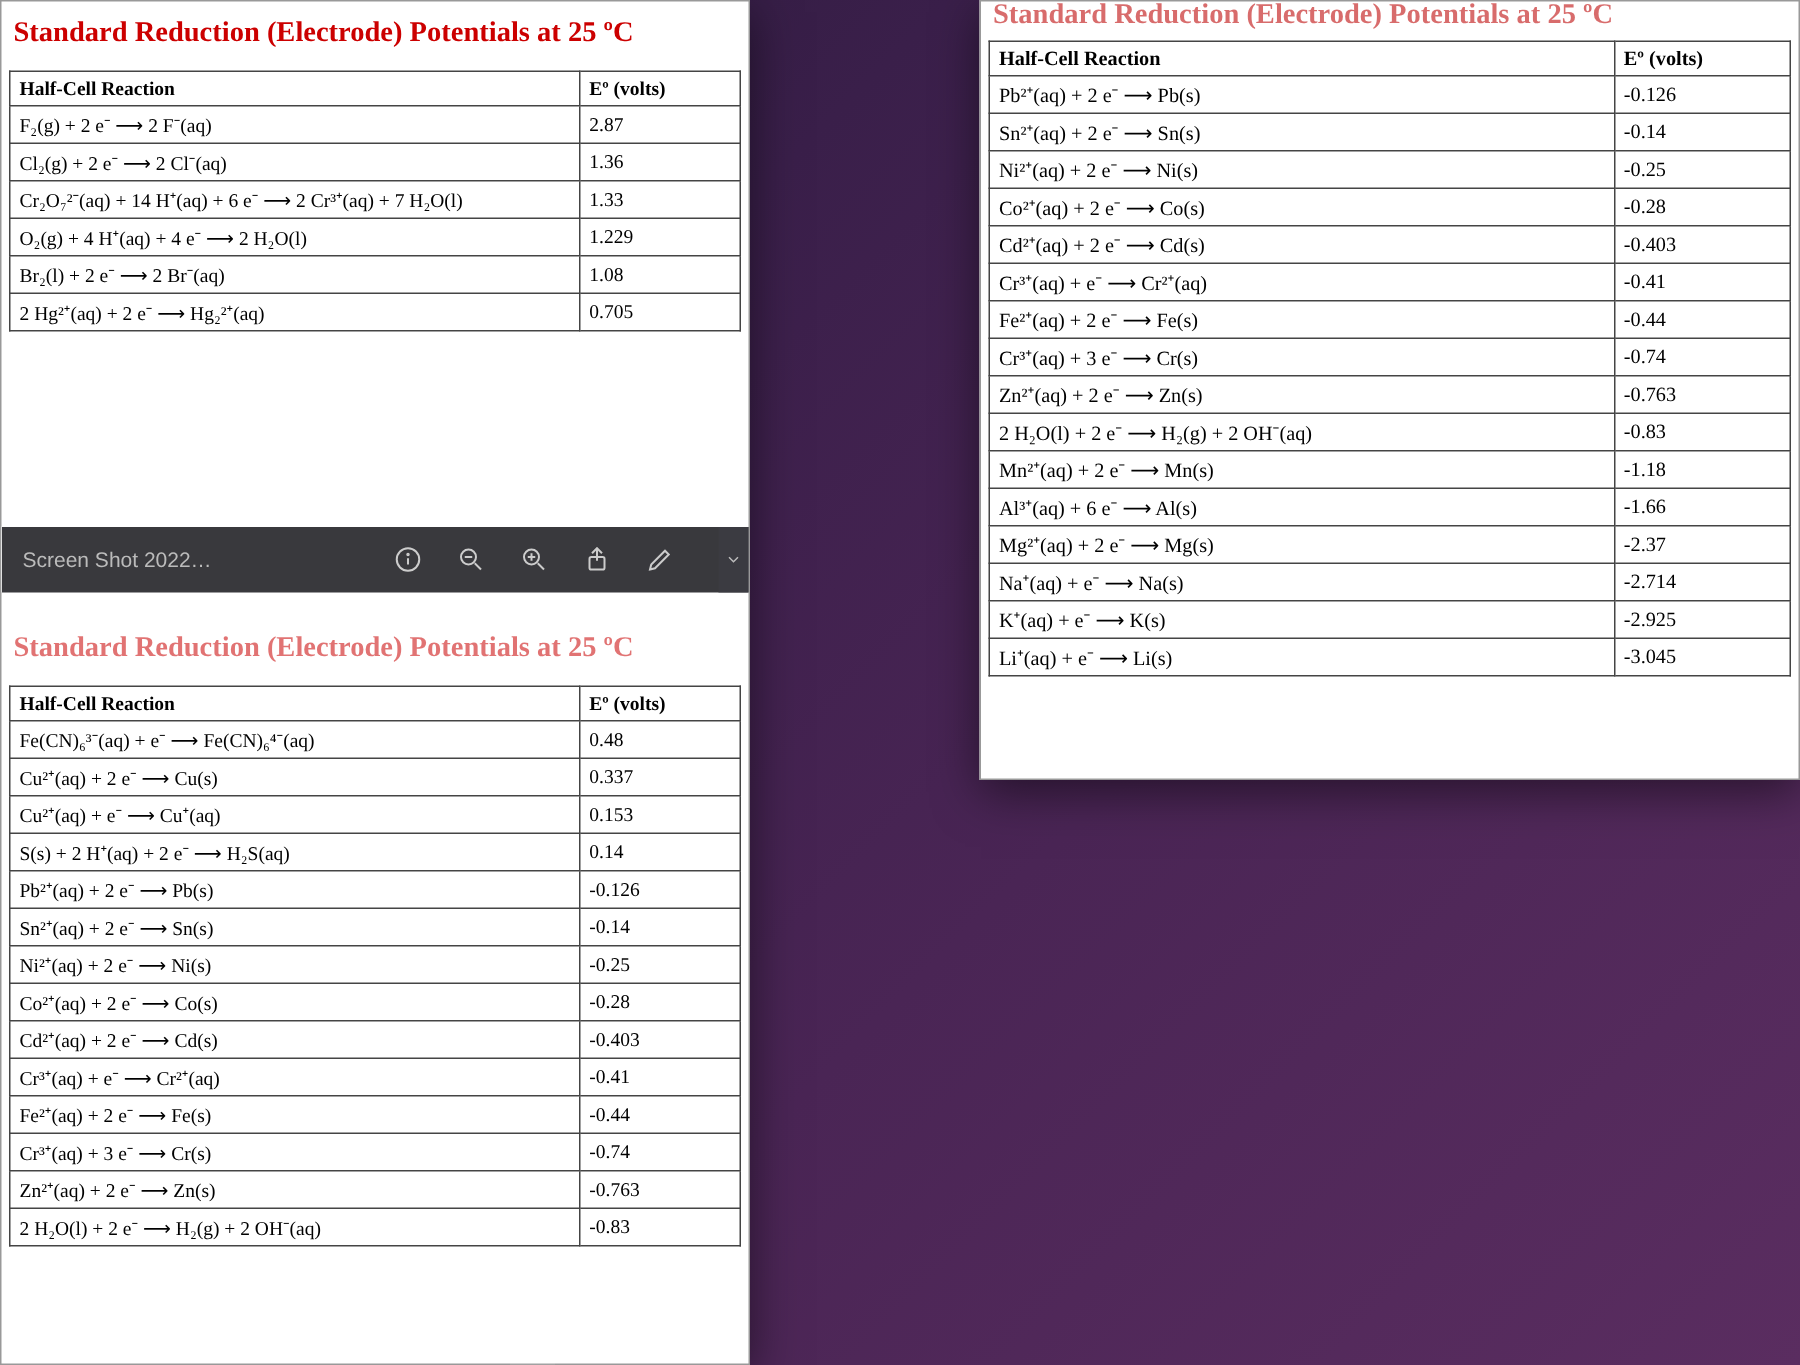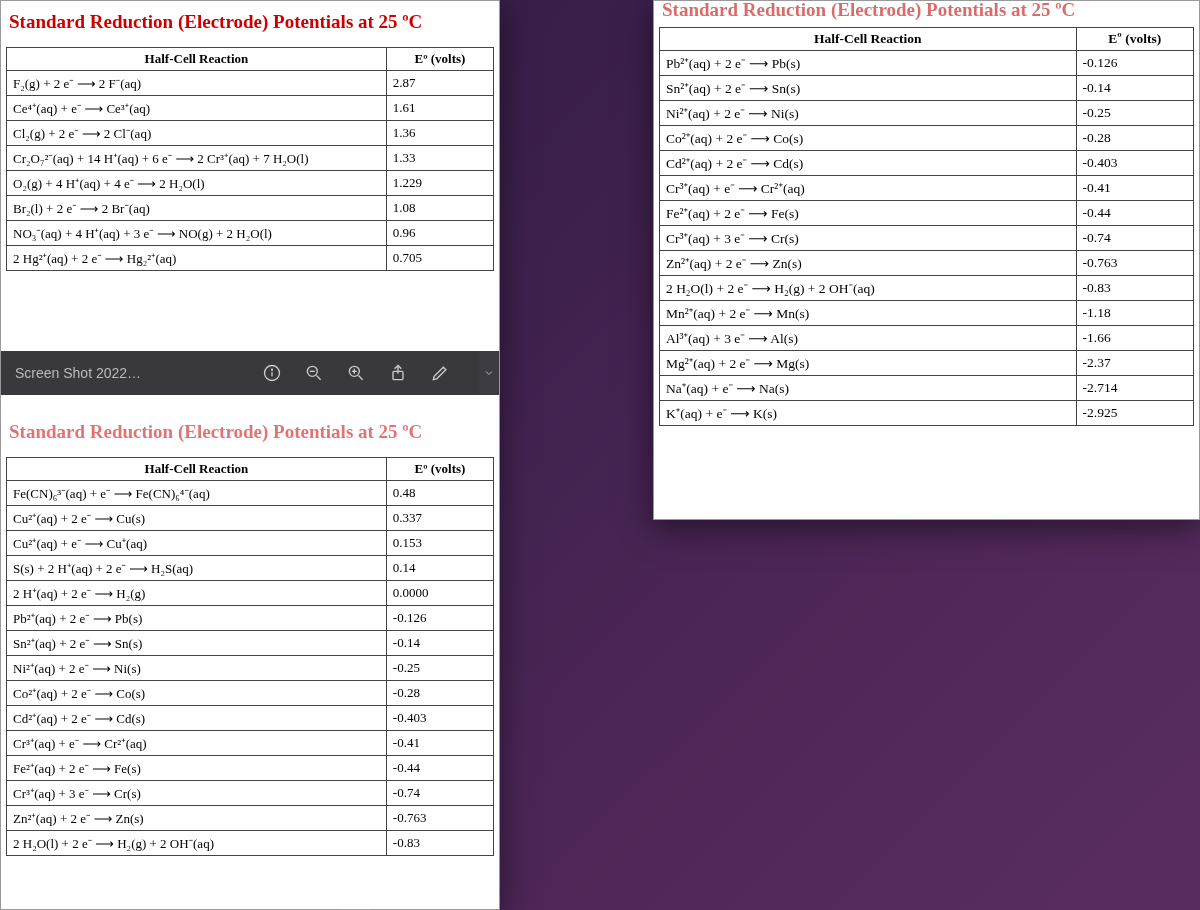--- a/index.html
+++ b/index.html
@@ -38,21 +38,21 @@
   }
   .tbl th, .tbl td {
     border: 1px solid #444;
     padding: 3px 6px;
     text-align: left;
     color: #000;
     background: #fff;
   }
   .tbl th {
     font-weight: bold;
-    text-align: center;
+    text-align: left;
   }
   .tbl th:first-child { width: 78%; }
   .tbl td:nth-child(2) { width: 22%; }
   .toolbar {
     position: absolute;
     width: 100%;
     height: 44px;
     background: rgba(40,40,45,0.92);
     backdrop-filter: blur(10px);
     display: flex;
@@ -175,34 +175,38 @@
             </tr>
             <tr>
               <td>2 H₂O(l) + 2 e⁻ ⟶ H₂(g) + 2 OH⁻(aq)</td>
               <td>-0.83</td>
             </tr>
             <tr>
               <td>Mn²⁺(aq) + 2 e⁻ ⟶ Mn(s)</td>
               <td>-1.18</td>
             </tr>
             <tr>
-              <td>Al³⁺(aq) + 3 e⁻ ⟶ Al(s)</td>
+              <td>Al³⁺(aq) + 6 e⁻ ⟶ Al(s)</td>
               <td>-1.66</td>
             </tr>
             <tr>
               <td>Mg²⁺(aq) + 2 e⁻ ⟶ Mg(s)</td>
               <td>-2.37</td>
             </tr>
             <tr>
               <td>Na⁺(aq) + e⁻ ⟶ Na(s)</td>
               <td>-2.714</td>
             </tr>
             <tr>
               <td>K⁺(aq) + e⁻ ⟶ K(s)</td>
               <td>-2.925</td>
+            </tr>
+            <tr>
+              <td>Li⁺(aq) + e⁻ ⟶ Li(s)</td>
+              <td>-3.045</td>
             </tr>
           </tbody>
       </table>
     </div>
   </div>
 </div>
 
 <div class="window front">
 
   <div class="segment seg-top">
@@ -214,42 +218,34 @@
             <th>Half-Cell Reaction</th>
             <th>Eº (volts)</th>
           </tr>
         </thead>
         <tbody id="top-body">
             <tr>
               <td>F₂(g) + 2 e⁻ ⟶ 2 F⁻(aq)</td>
               <td>2.87</td>
             </tr>
             <tr>
-              <td>Ce⁴⁺(aq) + e⁻ ⟶ Ce³⁺(aq)</td>
-              <td>1.61</td>
-            </tr>
-            <tr>
               <td>Cl₂(g) + 2 e⁻ ⟶ 2 Cl⁻(aq)</td>
               <td>1.36</td>
             </tr>
             <tr>
               <td>Cr₂O₇²⁻(aq) + 14 H⁺(aq) + 6 e⁻ ⟶ 2 Cr³⁺(aq) + 7 H₂O(l)</td>
               <td>1.33</td>
             </tr>
             <tr>
               <td>O₂(g) + 4 H⁺(aq) + 4 e⁻ ⟶ 2 H₂O(l)</td>
               <td>1.229</td>
             </tr>
             <tr>
               <td>Br₂(l) + 2 e⁻ ⟶ 2 Br⁻(aq)</td>
               <td>1.08</td>
-            </tr>
-            <tr>
-              <td>NO₃⁻(aq) + 4 H⁺(aq) + 3 e⁻ ⟶ NO(g) + 2 H₂O(l)</td>
-              <td>0.96</td>
             </tr>
             <tr>
               <td>2 Hg²⁺(aq) + 2 e⁻ ⟶ Hg₂²⁺(aq)</td>
               <td>0.705</td>
             </tr>
           </tbody>
       </table>
     </div>
   </div>
 
@@ -320,24 +316,20 @@
             </tr>
             <tr>
               <td>Cu²⁺(aq) + e⁻ ⟶ Cu⁺(aq)</td>
               <td>0.153</td>
             </tr>
             <tr>
               <td>S(s) + 2 H⁺(aq) + 2 e⁻ ⟶ H₂S(aq)</td>
               <td>0.14</td>
             </tr>
             <tr>
-              <td>2 H⁺(aq) + 2 e⁻ ⟶ H₂(g)</td>
-              <td>0.0000</td>
-            </tr>
-            <tr>
               <td>Pb²⁺(aq) + 2 e⁻ ⟶ Pb(s)</td>
               <td>-0.126</td>
             </tr>
             <tr>
               <td>Sn²⁺(aq) + 2 e⁻ ⟶ Sn(s)</td>
               <td>-0.14</td>
             </tr>
             <tr>
               <td>Ni²⁺(aq) + 2 e⁻ ⟶ Ni(s)</td>
               <td>-0.25</td>

